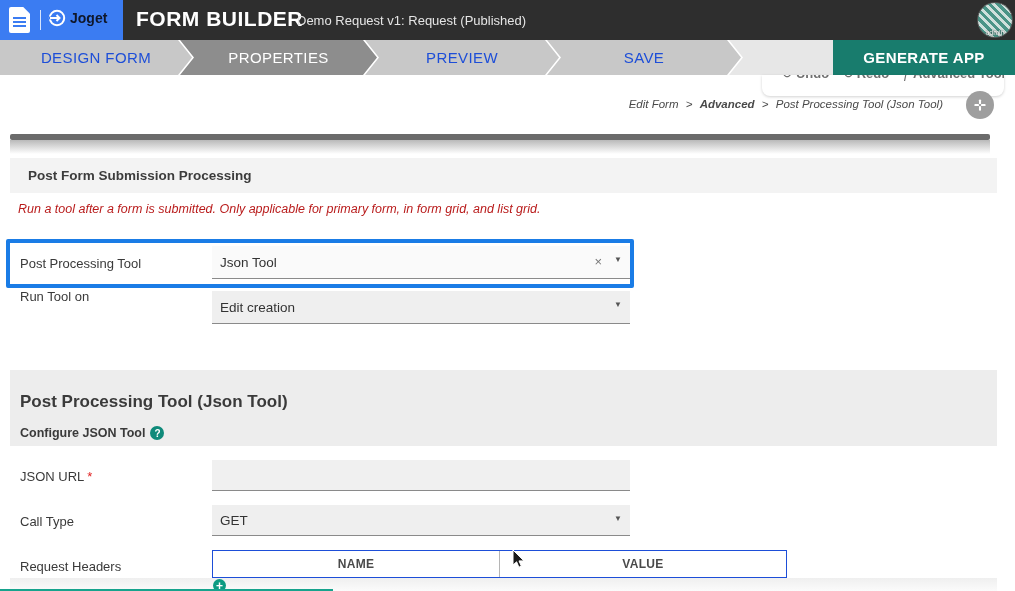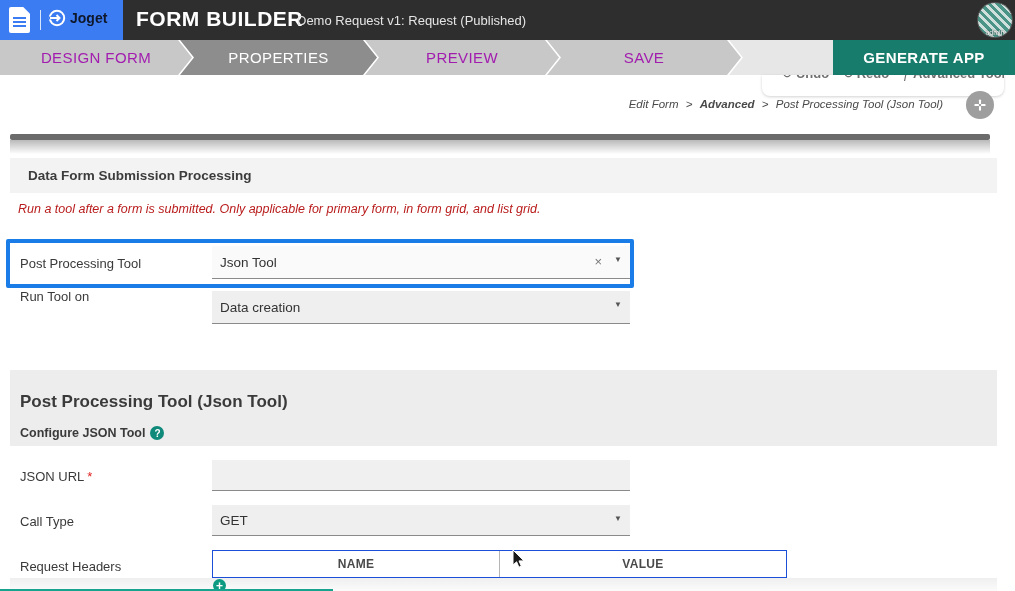--- a/index.html
+++ b/index.html
@@ -15,21 +15,21 @@
   .doc-line{position:absolute;left:4px;width:13px;height:2px;background:#3b7cf2;}
   .logo-divider{position:absolute;left:40px;top:10px;width:1px;height:20px;background:rgba(255,255,255,.8);}
   .joget-logo{position:absolute;left:48px;top:9px;display:flex;align-items:center;gap:4px;color:#0f172a;font-weight:bold;font-size:14px;}
   .app-title{position:absolute;left:136px;top:7px;color:#fff;font-size:21px;font-weight:bold;letter-spacing:.5px;}
   .app-subtitle{position:absolute;left:297px;top:13px;color:#e5e5e5;font-size:13px;}
   .avatar{position:absolute;left:977px;top:2px;width:34px;height:34px;border-radius:50%;overflow:hidden;background:repeating-linear-gradient(45deg,#4a9487 0 3px,#cfe0dc 3px 6px);border:1px solid #555;}
   .avatar-label{position:absolute;left:0;right:0;bottom:1px;text-align:center;color:#fff;font-size:7px;text-shadow:0 0 2px #000;}
 
   
   .nav{position:absolute;left:0;top:40px;width:1015px;height:35px;background:#fff;}
-  .seg{position:absolute;top:0;height:35px;display:flex;align-items:center;justify-content:center;font-size:15px;letter-spacing:.4px;color:#a21caf;}
+  .seg{position:absolute;top:0;height:35px;display:flex;align-items:center;justify-content:center;font-size:15px;letter-spacing:.4px;color:#1d4ed8;}
   .seg.light{background:#c8c8c8;}
   .seg.dark{background:#8d8d8d;color:#fff;}
   .seg.gapseg{background:#e7e7e7;}
   .seg.teal{background:#187c6d;color:#fff;font-weight:bold;}
   .pt-first{clip-path:polygon(0 0,calc(100% - 14px) 0,100% 50%,calc(100% - 14px) 100%,0 100%);}
   .pt-mid{clip-path:polygon(0 0,calc(100% - 14px) 0,100% 50%,calc(100% - 14px) 100%,0 100%,14px 50%);}
   .pt-notch{clip-path:polygon(0 0,100% 0,100% 100%,0 100%,14px 50%);}
 
   
   .clipped-toolbar{position:absolute;left:762px;top:75px;width:242px;height:21px;background:#fff;border-radius:0 0 8px 8px;box-shadow:0 1px 3px rgba(0,0,0,.18);overflow:hidden;}
@@ -149,35 +149,35 @@
         <rect x="10.6" y="4.5" width="2.8" height="6.2" rx="1.2"></rect>
         <rect x="10.6" y="13.3" width="2.8" height="6.2" rx="1.2"></rect>
       </g>
     </svg>
   </div>
 
   <div class="panel-edge"></div>
   <div class="panel-edge-fade"></div>
 
   <div class="band1">
-    <div class="band1-title">Data Form Submission Processing</div>
+    <div class="band1-title">Post Form Submission Processing</div>
   </div>
   <div class="desc">Run a tool after a form is submitted. Only applicable for primary form, in form grid, and list grid.</div>
 
   <div class="hl-box"></div>
   <div class="field-label" style="top:256px;">Post Processing Tool</div>
   <div class="sel focused" style="top:246px;">
     <span>Json Tool</span>
     <span class="clear-x">×</span>
     <span class="arrow">▼</span>
   </div>
 
   <div class="field-label" style="top:289px;">Run Tool on</div>
   <div class="sel" style="top:291px;">
-    <span>Data creation</span>
+    <span>Edit creation</span>
     <span class="arrow">▼</span>
   </div>
 
   <div class="band2">
     <div class="band2-title">Post Processing Tool (Json Tool)</div>
     <div class="band2-sub">
       <span>Configure JSON Tool</span>
       <span class="help-ic">?</span>
     </div>
   </div>

